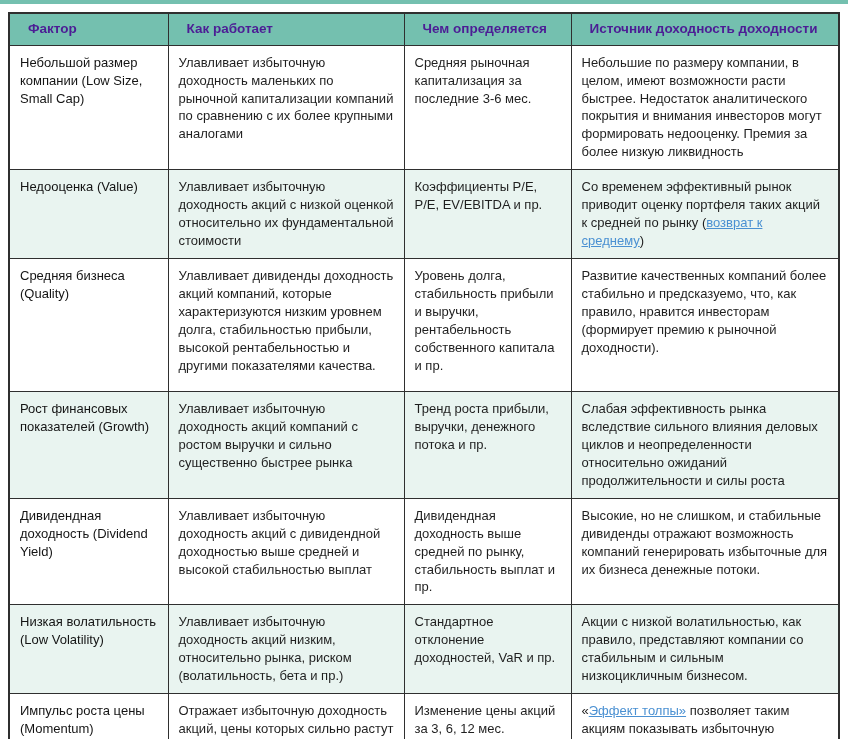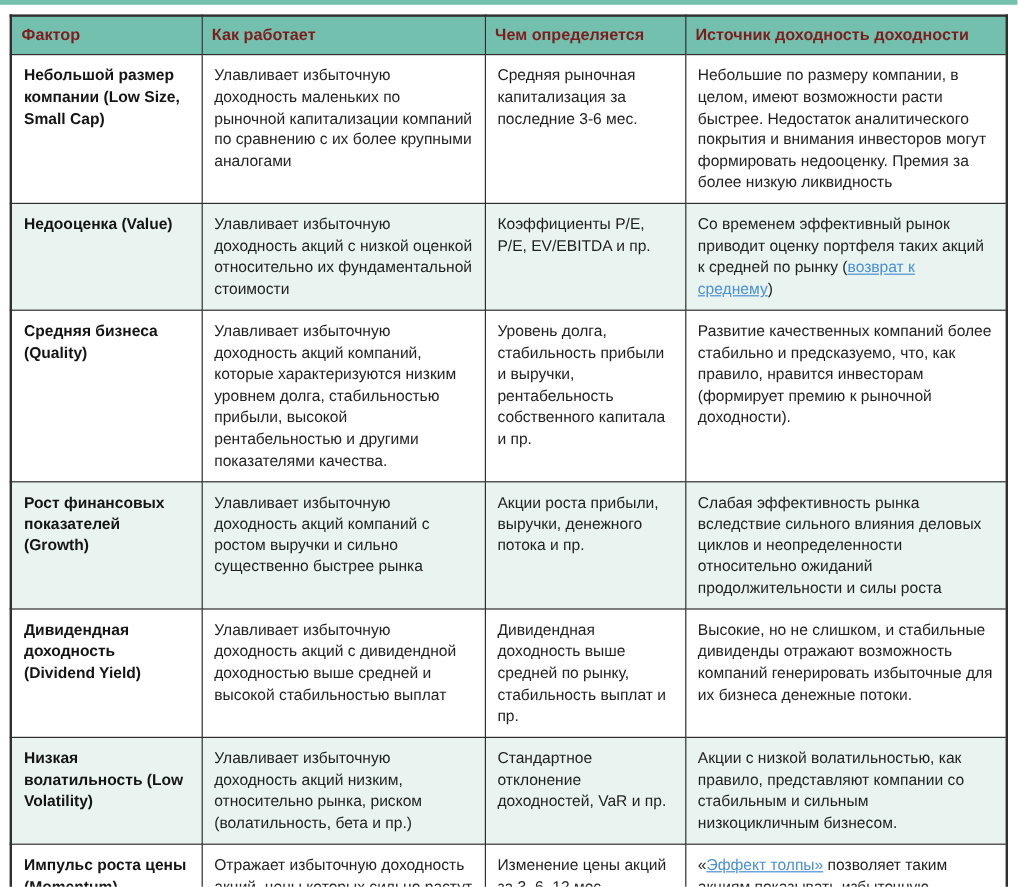--- a/index.html
+++ b/index.html
@@ -31,26 +31,26 @@
   th,td{
     border:1.5px solid var(--border);
     vertical-align:top;
     padding:8px 10px;
     text-align:left;
   }
   thead th{
     background:var(--header-bg);
     font-weight:bold;
     font-size:13.5px;
-    color:#7f1d1d;
-    padding:6px 8px;
+    color:#4c1d95;
+    padding:6px 18px;
   }
   tbody tr:nth-child(even) td{background:var(--alt-bg);}
   tbody tr:nth-child(odd) td{background:#ffffff;}
-  td.c-factor{font-weight:bold;color:#141414;}
+  td.c-factor{font-weight:normal;color:#141414;}
   a.src-link{color:var(--link);text-decoration:underline;cursor:pointer;}
   a.src-link:empty{display:none;}
   span.src-part:empty{display:none;}
 </style>
 </head>
 <body>
 
 <div class="top-strip"></div>
 
 <table class="factors">
@@ -76,28 +76,28 @@
       <td><span class="src-part">Небольшие по размеру компании, в целом, имеют возможности расти быстрее. Недостаток аналитического покрытия и внимания инвесторов могут формировать недооценку. Премия за более низкую ликвидность</span></td>
     </tr>
     <tr style="height:84px">
       <td class="c-factor">Недооценка (Value)</td>
       <td>Улавливает избыточную доходность акций с низкой оценкой относительно их фундаментальной стоимости</td>
       <td>Коэффициенты P/E, P/E, EV/EBITDA и пр.</td>
       <td><span class="src-part">Со временем эффективный рынок приводит оценку портфеля таких акций к средней по рынку (</span><a class="src-link" href="#">возврат к среднему</a><span class="src-part">)</span></td>
     </tr>
     <tr style="height:133px">
       <td class="c-factor">Средняя бизнеса (Quality)</td>
-      <td>Улавливает избыточную доходность акций компаний, которые характеризуются низким уровнем долга, стабильностью прибыли, высокой рентабельностью и другими показателями качества.</td>
+      <td>Улавливает дивиденды доходность акций компаний, которые характеризуются низким уровнем долга, стабильностью прибыли, высокой рентабельностью и другими показателями качества.</td>
       <td>Уровень долга, стабильность прибыли и выручки, рентабельность собственного капитала и пр.</td>
       <td><span class="src-part">Развитие качественных компаний более стабильно и предсказуемо, что, как правило, нравится инвесторам (формирует премию к рыночной доходности).</span></td>
     </tr>
     <tr style="height:100px">
       <td class="c-factor">Рост финансовых показателей (Growth)</td>
       <td>Улавливает избыточную доходность акций компаний с ростом выручки и сильно существенно быстрее рынка</td>
-      <td>Акции роста прибыли, выручки, денежного потока и пр.</td>
+      <td>Тренд роста прибыли, выручки, денежного потока и пр.</td>
       <td><span class="src-part">Слабая эффективность рынка вследствие сильного влияния деловых циклов и неопределенности относительно ожиданий продолжительности и силы роста</span></td>
     </tr>
     <tr style="height:85px">
       <td class="c-factor">Дивидендная доходность (Dividend Yield)</td>
       <td>Улавливает избыточную доходность акций с дивидендной доходностью выше средней и высокой стабильностью выплат</td>
       <td>Дивидендная доходность выше средней по рынку, стабильность выплат и пр.</td>
       <td><span class="src-part">Высокие, но не слишком, и стабильные дивиденды отражают возможность компаний генерировать избыточные для их бизнеса денежные потоки.</span></td>
     </tr>
     <tr style="height:84px">
       <td class="c-factor">Низкая волатильность (Low Volatility)</td>

